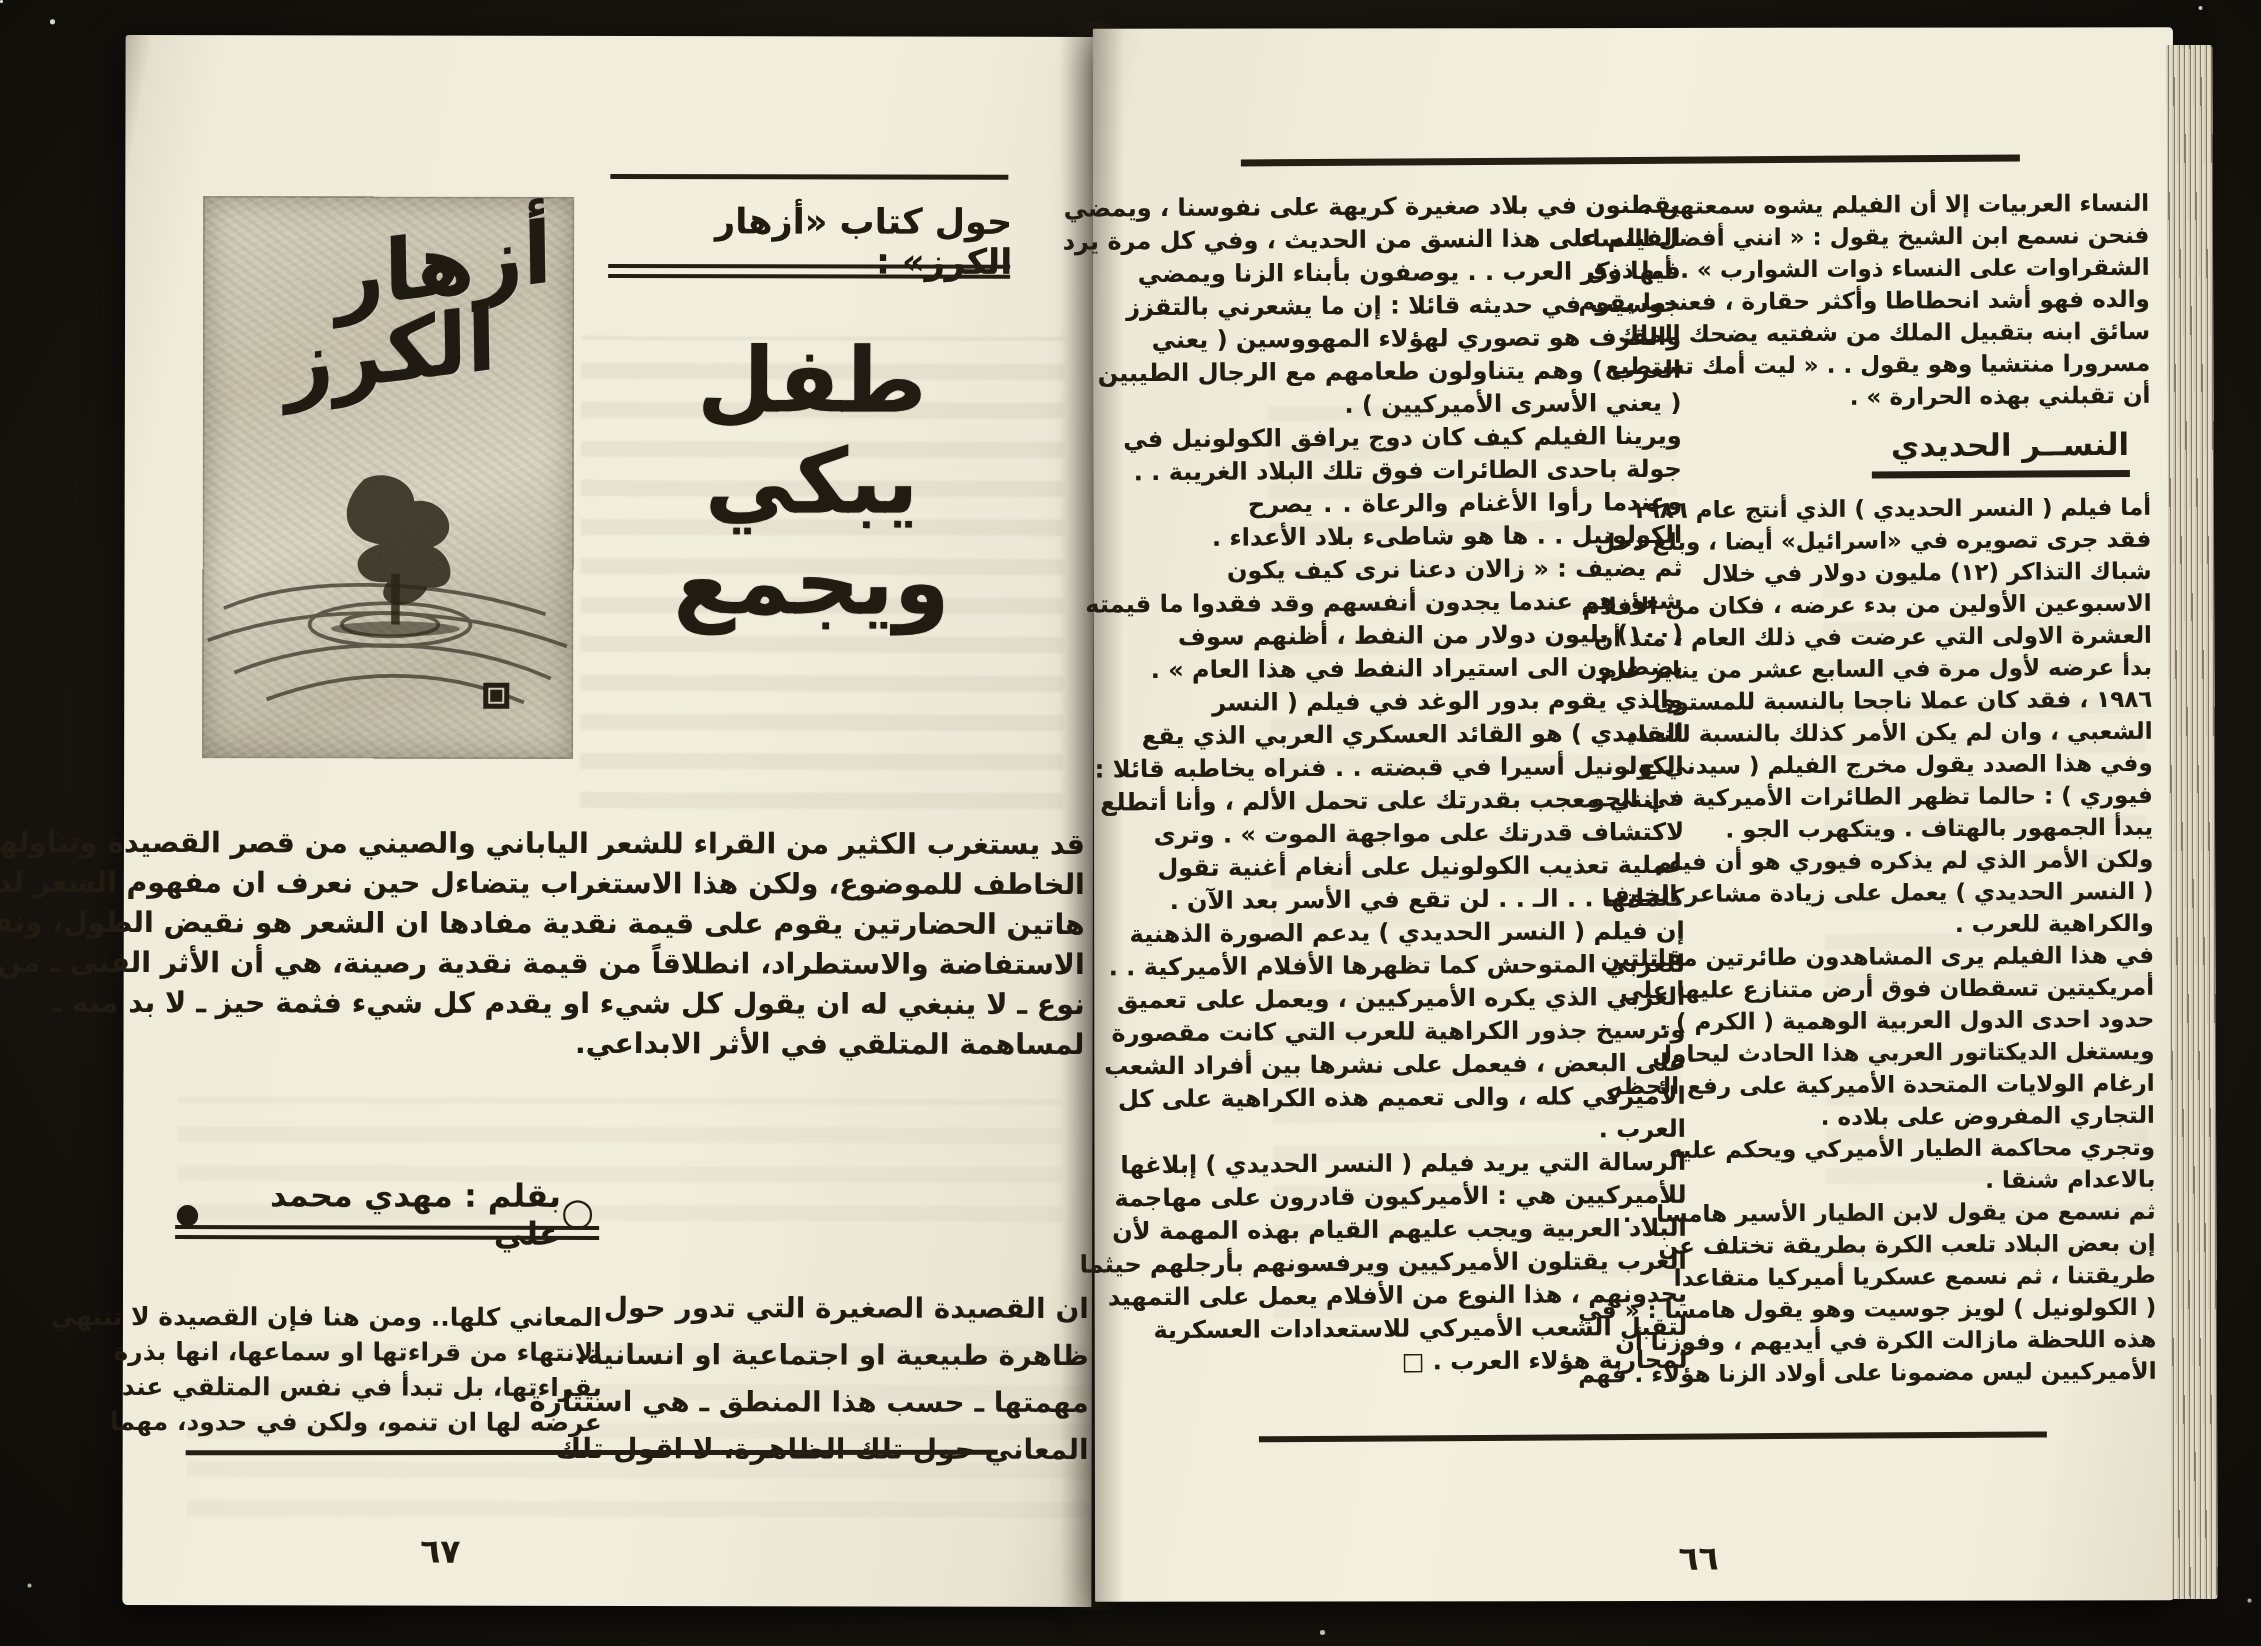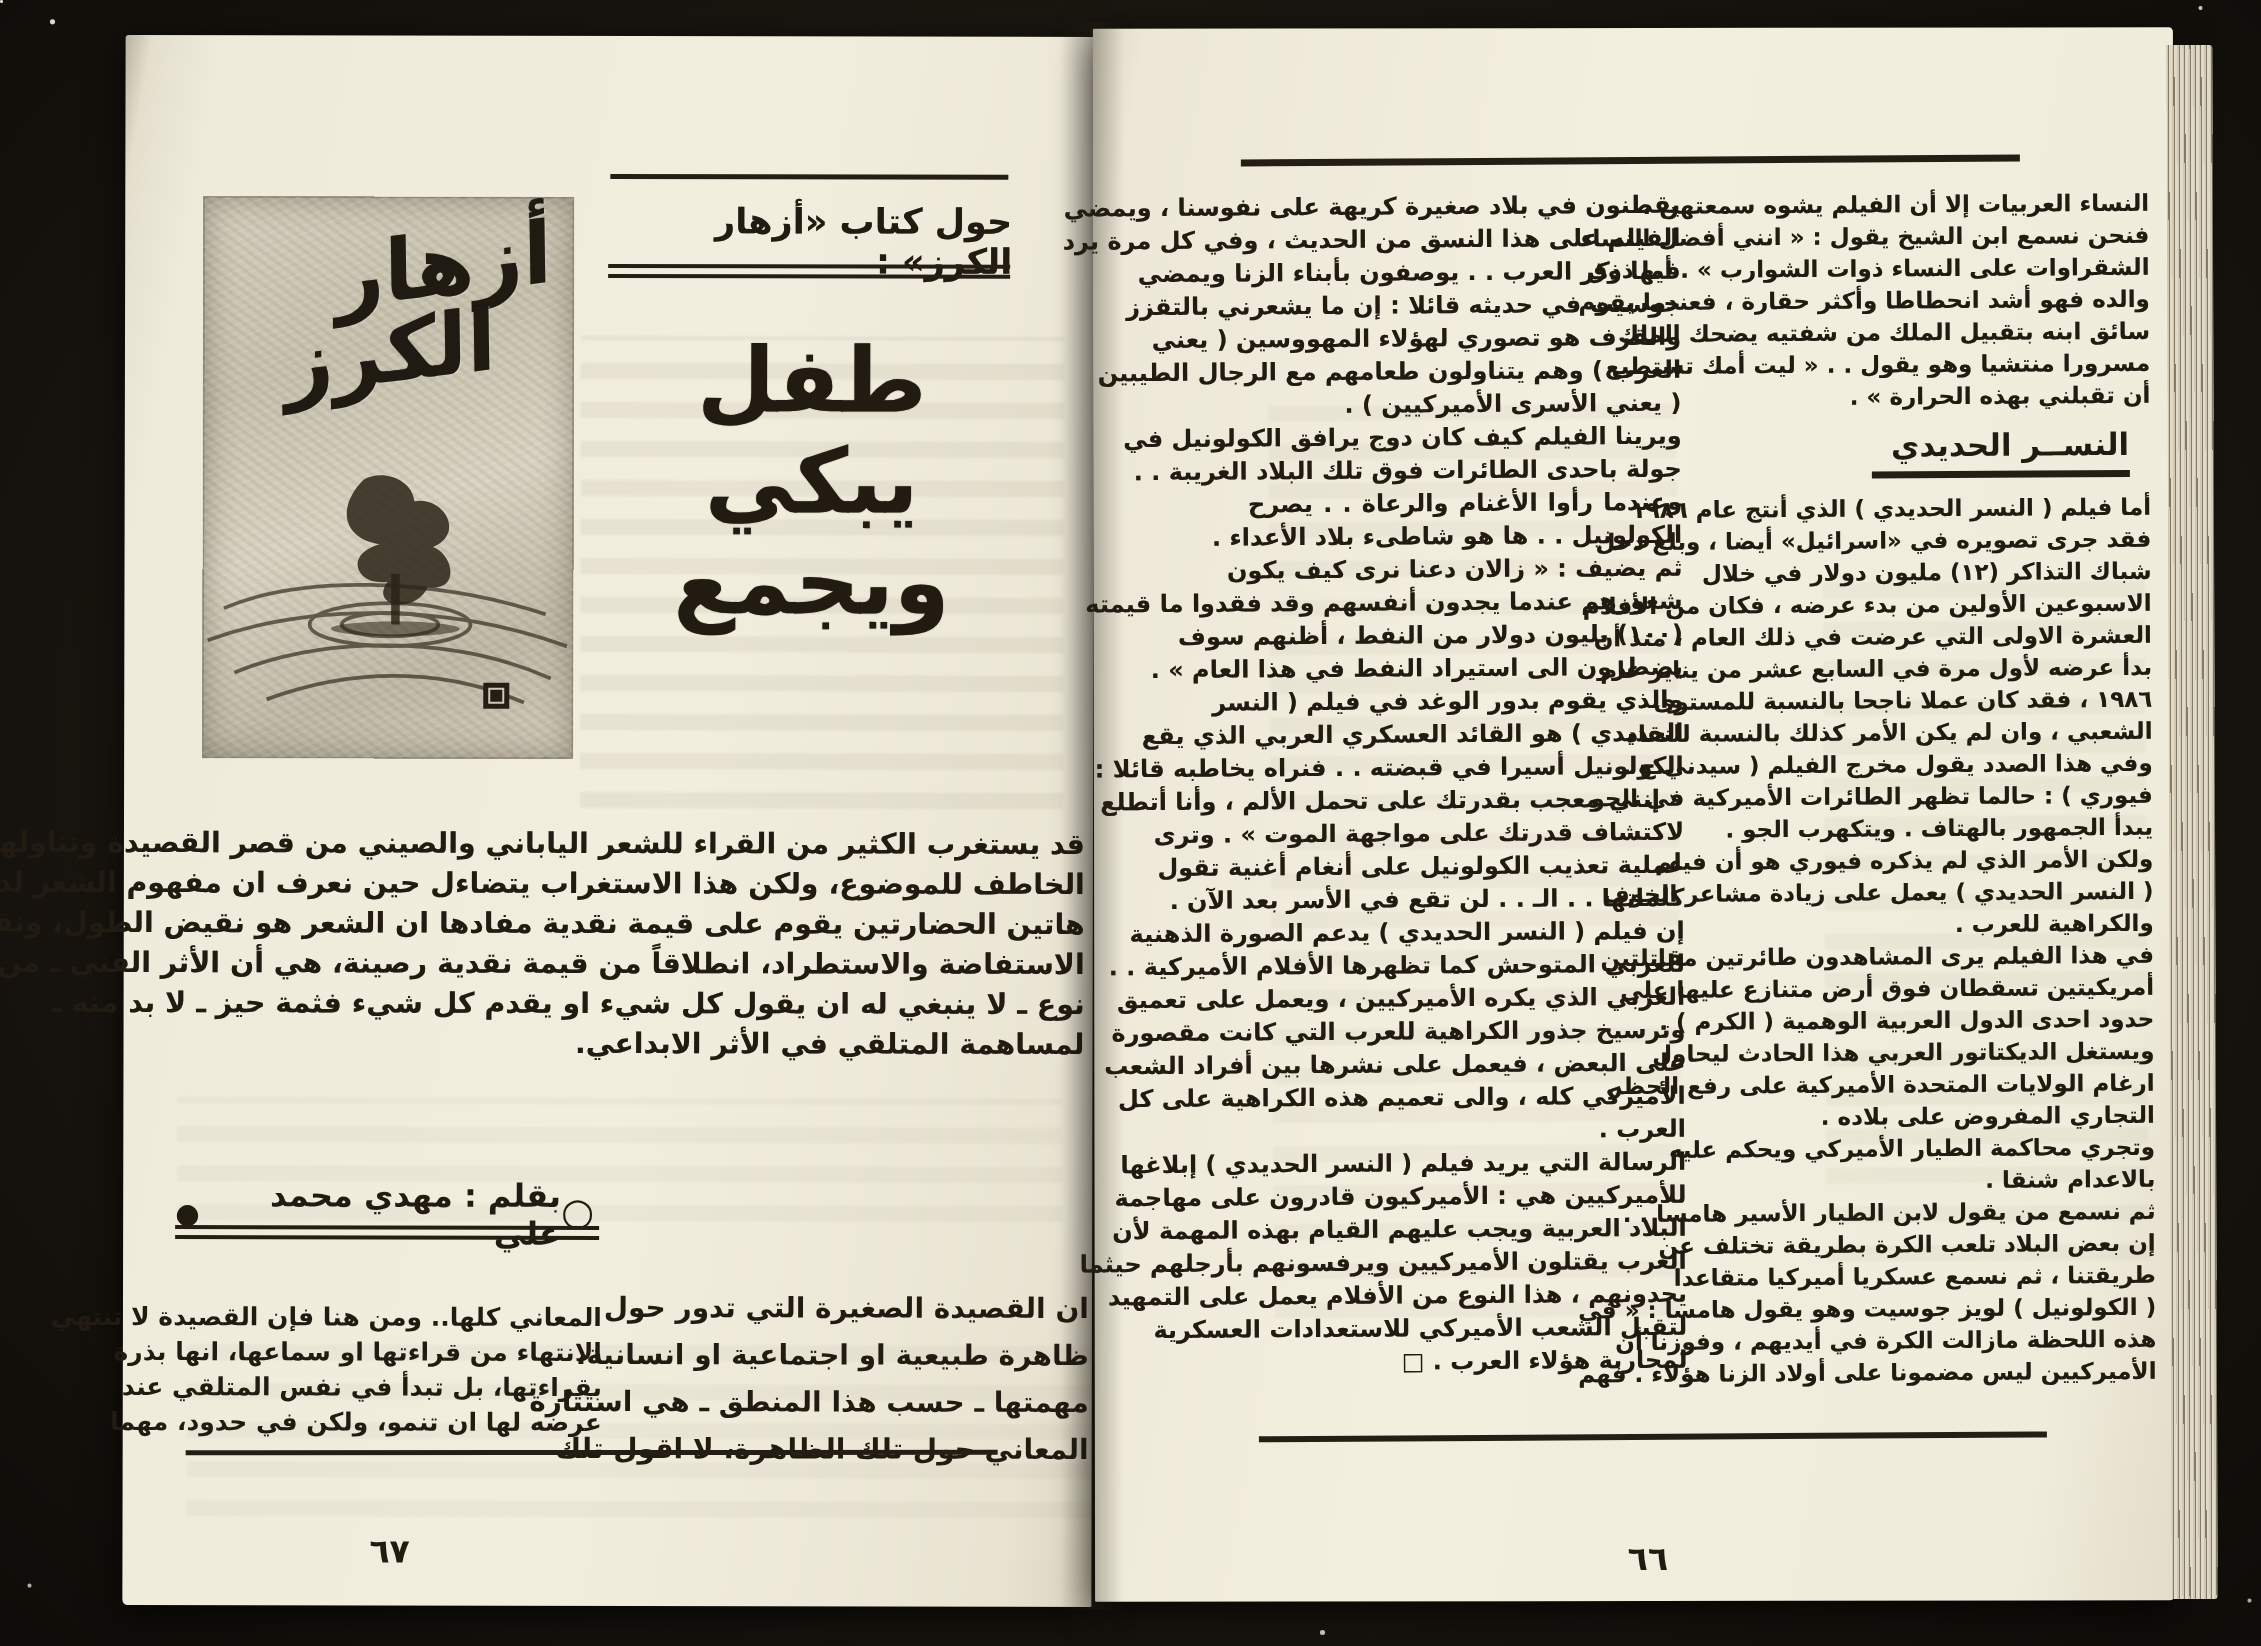--- a/index.html
+++ b/index.html
@@ -39,21 +39,21 @@
   .intro .line{font-size:28.4px;font-weight:bold;line-height:40px;white-space:nowrap;text-shadow:0 0 0.5px rgba(25,20,10,.45);}
   .byline{position:absolute;left:52px;top:1141px;width:419px;direction:rtl;display:flex;
     align-items:center;justify-content:space-between;font-size:32px;font-weight:bold;}
   .ring-icon{font-size:38px;font-weight:bold;line-height:1;transform:translateY(-3.2px);}
   .dot-icon{font-size:28px;line-height:1;}
   .bcol{position:absolute;direction:rtl;}
   .bcol-r{left:492px;top:1248px;width:474px;}
   .bcol-r .line{font-size:28px;font-weight:bold;line-height:47px;white-space:nowrap;}
   .bcol-l{left:52px;top:1264px;width:427px;}
   .bcol-l .line{font-size:25px;font-weight:bold;line-height:35px;white-space:nowrap;}
-  .pagenum{position:absolute;font-size:33px;font-weight:bold;direction:rtl;text-align:left;width:91px;}
+  .pagenum{position:absolute;font-size:33px;font-weight:bold;direction:rtl;text-align:right;width:91px;}
   
   .cover{position:absolute;left:78px;top:161px;width:371px;height:562px;overflow:hidden;
     background:linear-gradient(160deg,#d3cebc 0%,#c6c0ad 30%,#d8d3c1 55%,#beb8a5 80%,#cfc9b7 100%);
     box-shadow:inset 0 0 0 1.6px #8f8874, inset 0 0 32px rgba(60,52,38,.45);}
   .cover .noise{position:absolute;inset:0;opacity:.5;
     background:repeating-linear-gradient(37deg, rgba(70,62,46,.14) 0 3.8px, rgba(70,62,46,0) 3.8px 8.6px),
                repeating-linear-gradient(-24deg, rgba(245,242,230,.20) 0 2.7px, rgba(245,242,230,0) 2.7px 7px);}
   .cover-title{position:absolute;right:21.5px;top:25px;width:322px;direction:rtl;color:#1f1a12;
     text-shadow:1.1px 1.1px 0 rgba(240,236,224,.35), 0 0 1.1px rgba(20,15,8,.6);}
   .cover-title .ct1{font-size:85px;font-weight:bold;transform:rotate(-7deg) skewX(-6deg);}

